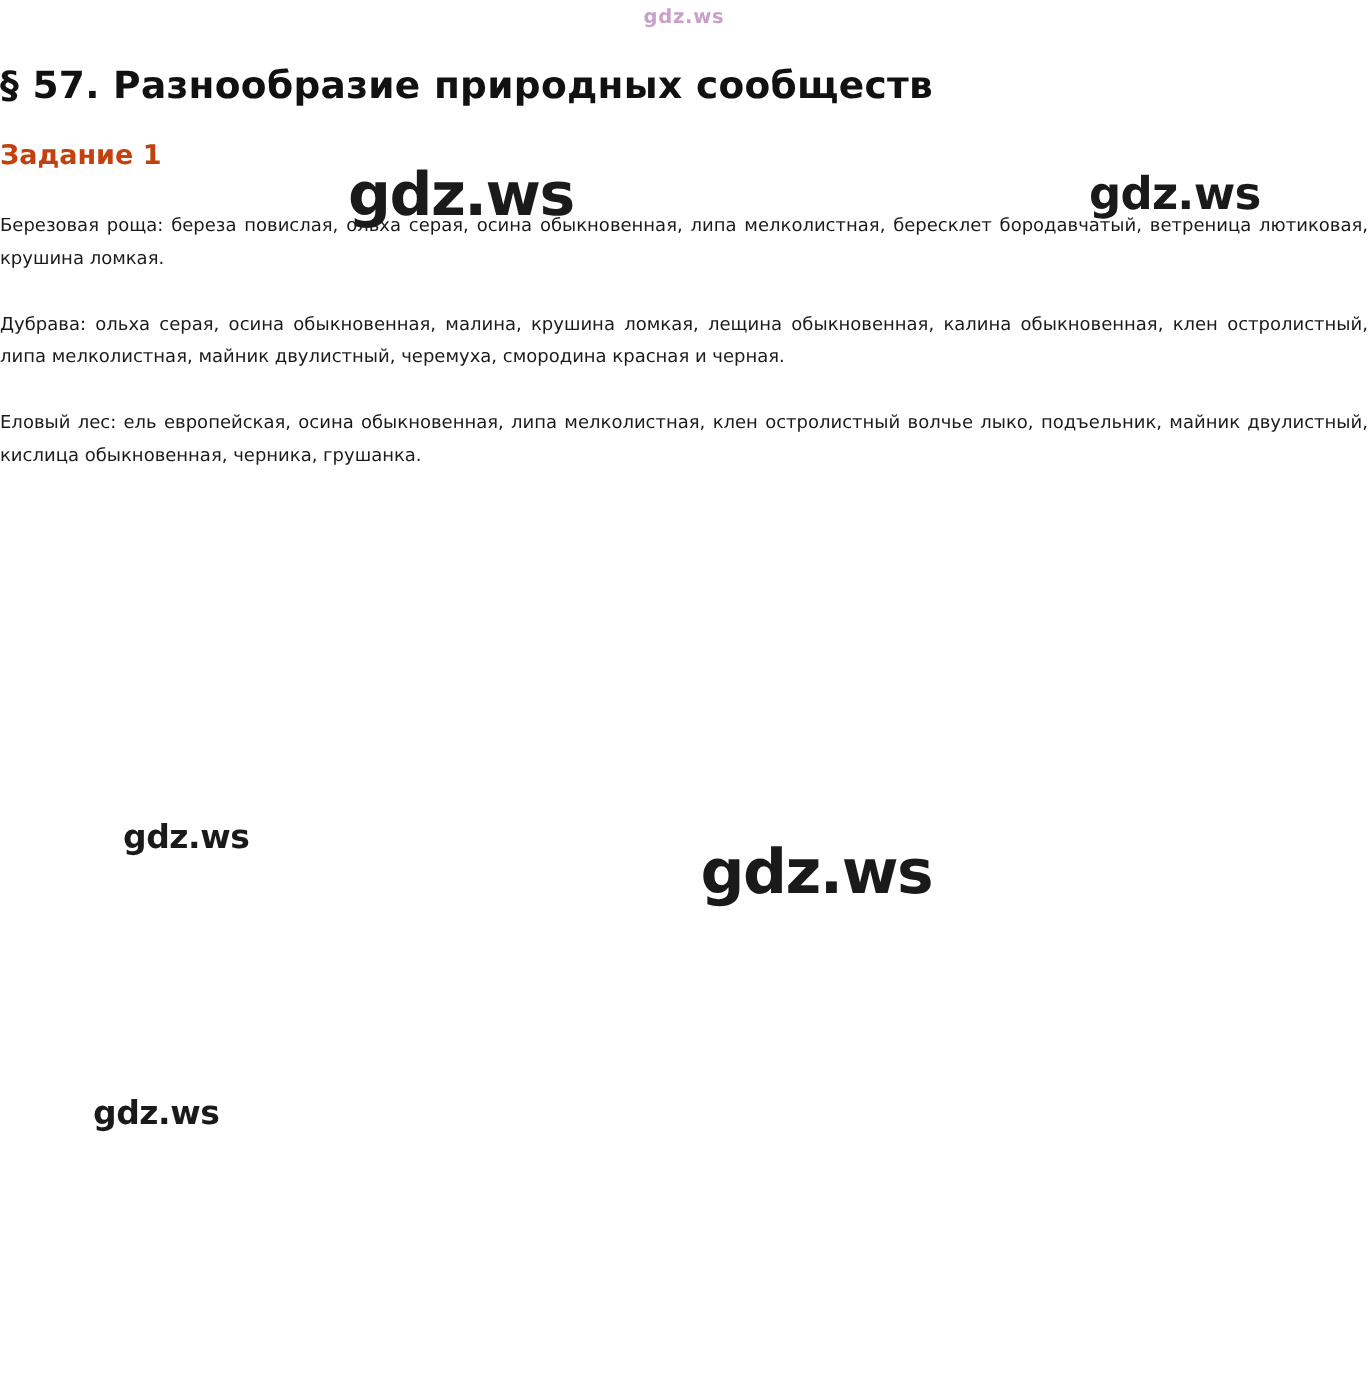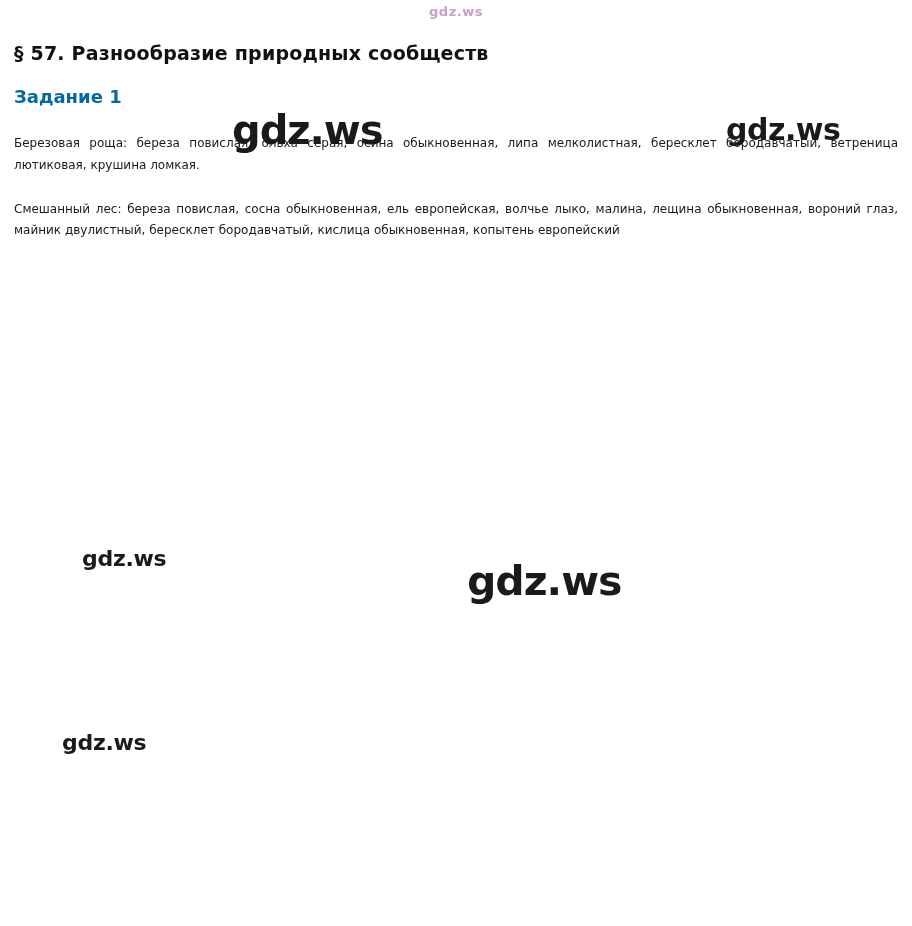--- a/index.html
+++ b/index.html
@@ -13,48 +13,48 @@
     position: relative;
     font-family: "DejaVu Sans", sans-serif;
     color: #1a1a1a;
     overflow: hidden;
   }
   .page {
     position: relative;
     width: 912px;
     height: 926px;
     box-sizing: border-box;
-    padding: 0 14px;
+    padding: 0 0;
   }
   .top-watermark {
     position: absolute;
     top: 4px;
     left: 0;
     width: 912px;
     text-align: center;
     font-size: 13px;
     font-weight: bold;
     color: #c9a0c9;
     letter-spacing: 0.5px;
     font-family: "DejaVu Sans", sans-serif;
   }
   .heading {
     margin: 0;
     padding-top: 42px;
-    font-size: 19px;
+    font-size: 25px;
     font-weight: bold;
     color: #111;
     letter-spacing: 0.2px;
   }
   .task-title {
     margin: 0;
     padding-top: 22px;
     font-size: 18px;
     font-weight: bold;
-    color: #0369a1;
+    color: #c2410c;
   }
   .para {
     margin: 0;
     padding-top: 22px;
     font-size: 12px;
     line-height: 1.82;
     text-align: justify;
     text-justify: inter-word;
     color: #1a1a1a;
   }
@@ -78,21 +78,22 @@
 
 <div class="page">
 
   <div class="top-watermark">gdz.ws</div>
 
   <h1 class="heading">§ 57. Разнообразие природных сообществ</h1>
 
   <h2 class="task-title">Задание 1</h2>
 
   <p class="para first">Березовая роща: береза повислая, ольха серая, осина обыкновенная, липа мелколистная, бересклет бородавчатый, ветреница лютиковая, крушина ломкая.</p>
-  <p class="para">Смешанный лес: береза повислая, сосна обыкновенная, ель европейская, волчье лыко, малина, лещина обыкновенная, вороний глаз, майник двулистный, бересклет бородавчатый, кислица обыкновенная, копытень европейский</p>
+  <p class="para">Дубрава: ольха серая, осина обыкновенная, малина, крушина ломкая, лещина обыкновенная, калина обыкновенная, клен остролистный, липа мелколистная, майник двулистный, черемуха, смородина красная и черная.</p>
+  <p class="para">Еловый лес: ель европейская, осина обыкновенная, липа мелколистная, клен остролистный волчье лыко, подъельник, майник двулистный, кислица обыкновенная, черника, грушанка.</p>
 
   <div class="wm wm-a">gdz.ws</div>
   <div class="wm wm-b">gdz.ws</div>
   <div class="wm wm-c">gdz.ws</div>
   <div class="wm wm-d">gdz.ws</div>
   <div class="wm wm-e">gdz.ws</div>
 
 </div>
 
 </body></html>

